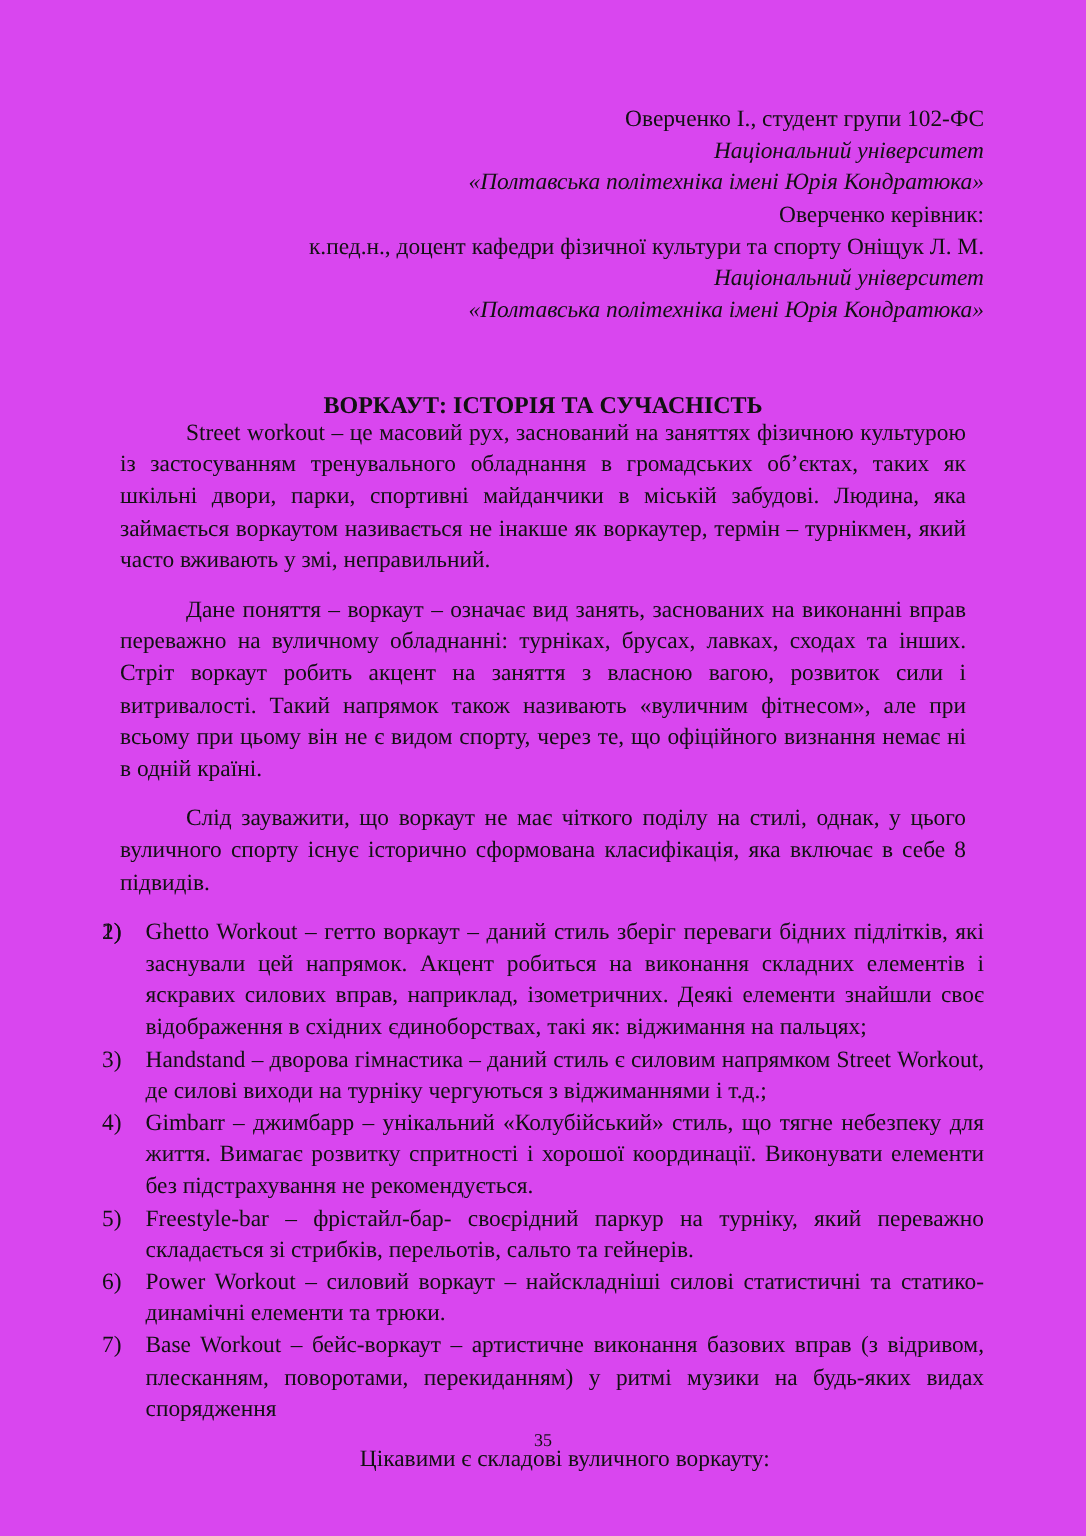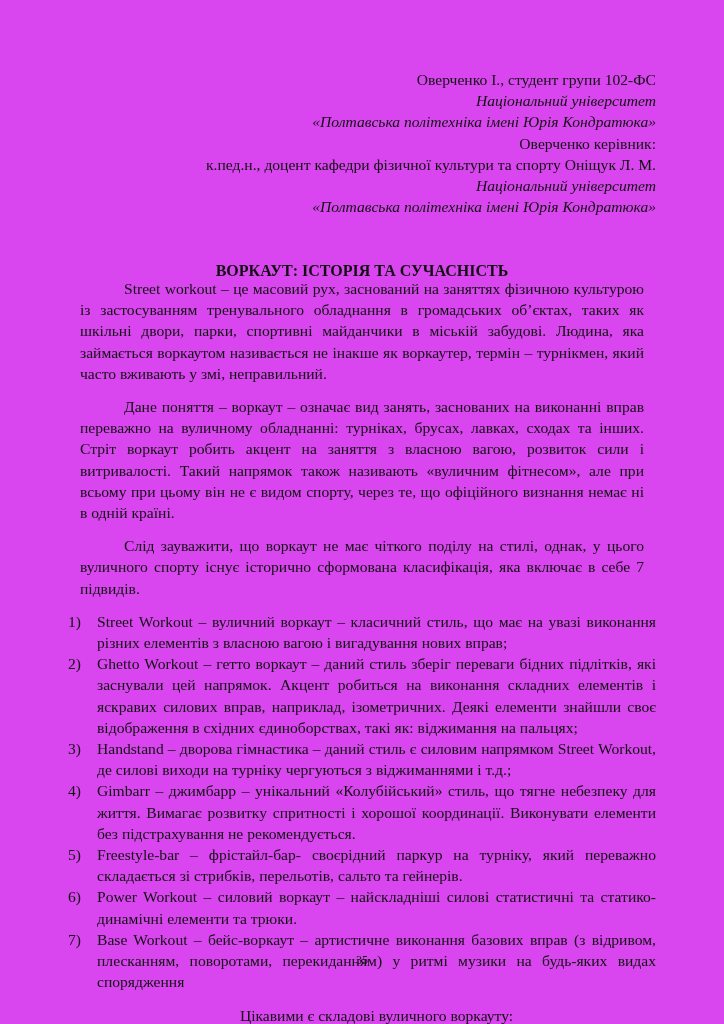--- a/index.html
+++ b/index.html
@@ -46,23 +46,23 @@
     <div>к.пед.н., доцент кафедри фізичної культури та спорту Оніщук Л. М.</div>
     <div class="it">Національний університет</div>
     <div class="it">«Полтавська політехніка імені Юрія Кондратюка»</div>
   </div>
 
   <div class="title">ВОРКАУТ: ІСТОРІЯ ТА СУЧАСНІСТЬ</div>
 
   <div class="body">
     <p>Street workout – це масовий рух, заснований на заняттях фізичною культурою із застосуванням тренувального обладнання в громадських об’єктах, таких як шкільні двори, парки, спортивні майданчики в міській забудові. Людина, яка займається воркаутом називається не інакше як воркаутер, термін – турнікмен, який часто вживають у змі, неправильний.</p>
     <p>Дане поняття – воркаут – означає вид занять, заснованих на виконанні вправ переважно на вуличному обладнанні: турніках, брусах, лавках, сходах та інших. Стріт воркаут робить акцент на заняття з власною вагою, розвиток сили і витривалості. Такий напрямок також називають «вуличним фітнесом», але при всьому при цьому він не є видом спорту, через те, що офіційного визнання немає ні в одній країні.</p>
-    <p>Слід зауважити, що воркаут не має чіткого поділу на стилі, однак, у цього вуличного спорту існує історично сформована класифікація, яка включає в себе 7 підвидів.</p>
+    <p>Слід зауважити, що воркаут не має чіткого поділу на стилі, однак, у цього вуличного спорту існує історично сформована класифікація, яка включає в себе 8 підвидів.</p>
     <ol>
-      <li><span class="num">1)</span><span>Street Workout – вуличний воркаут – класичний стиль, що має на увазі виконання різних елементів з власною вагою і вигадування нових вправ;</span></li>
+      <li><span class="num">1)</span></li>
       <li><span class="num">2)</span><span>Ghetto Workout – гетто воркаут – даний стиль зберіг переваги бідних підлітків, які заснували цей напрямок. Акцент робиться на виконання складних елементів і яскравих силових вправ, наприклад, ізометричних. Деякі елементи знайшли своє відображення в східних єдиноборствах, такі як: віджимання на пальцях;</span></li>
       <li><span class="num">3)</span><span>Handstand – дворова гімнастика – даний стиль є силовим напрямком Street Workout, де силові виходи на турніку чергуються з віджиманнями і т.д.;</span></li>
       <li><span class="num">4)</span><span>Gimbarr – джимбарр – унікальний «Колубійський» стиль, що тягне небезпеку для життя. Вимагає розвитку спритності і хорошої координації. Виконувати елементи без підстрахування не рекомендується.</span></li>
       <li><span class="num">5)</span><span>Freestyle-bar – фрістайл-бар- своєрідний паркур на турніку, який переважно складається зі стрибків, перельотів, сальто та гейнерів.</span></li>
       <li><span class="num">6)</span><span>Power Workout – силовий воркаут – найскладніші силові статистичні та статико-динамічні елементи та трюки.</span></li>
       <li><span class="num">7)</span><span>Base Workout – бейс-воркаут – артистичне виконання базових вправ (з відривом, плесканням, поворотами, перекиданням) у ритмі музики на будь-яких видах спорядження</span></li>
     </ol>
     <p class="last">Цікавими є складові вуличного воркауту:</p>
   </div>
 

